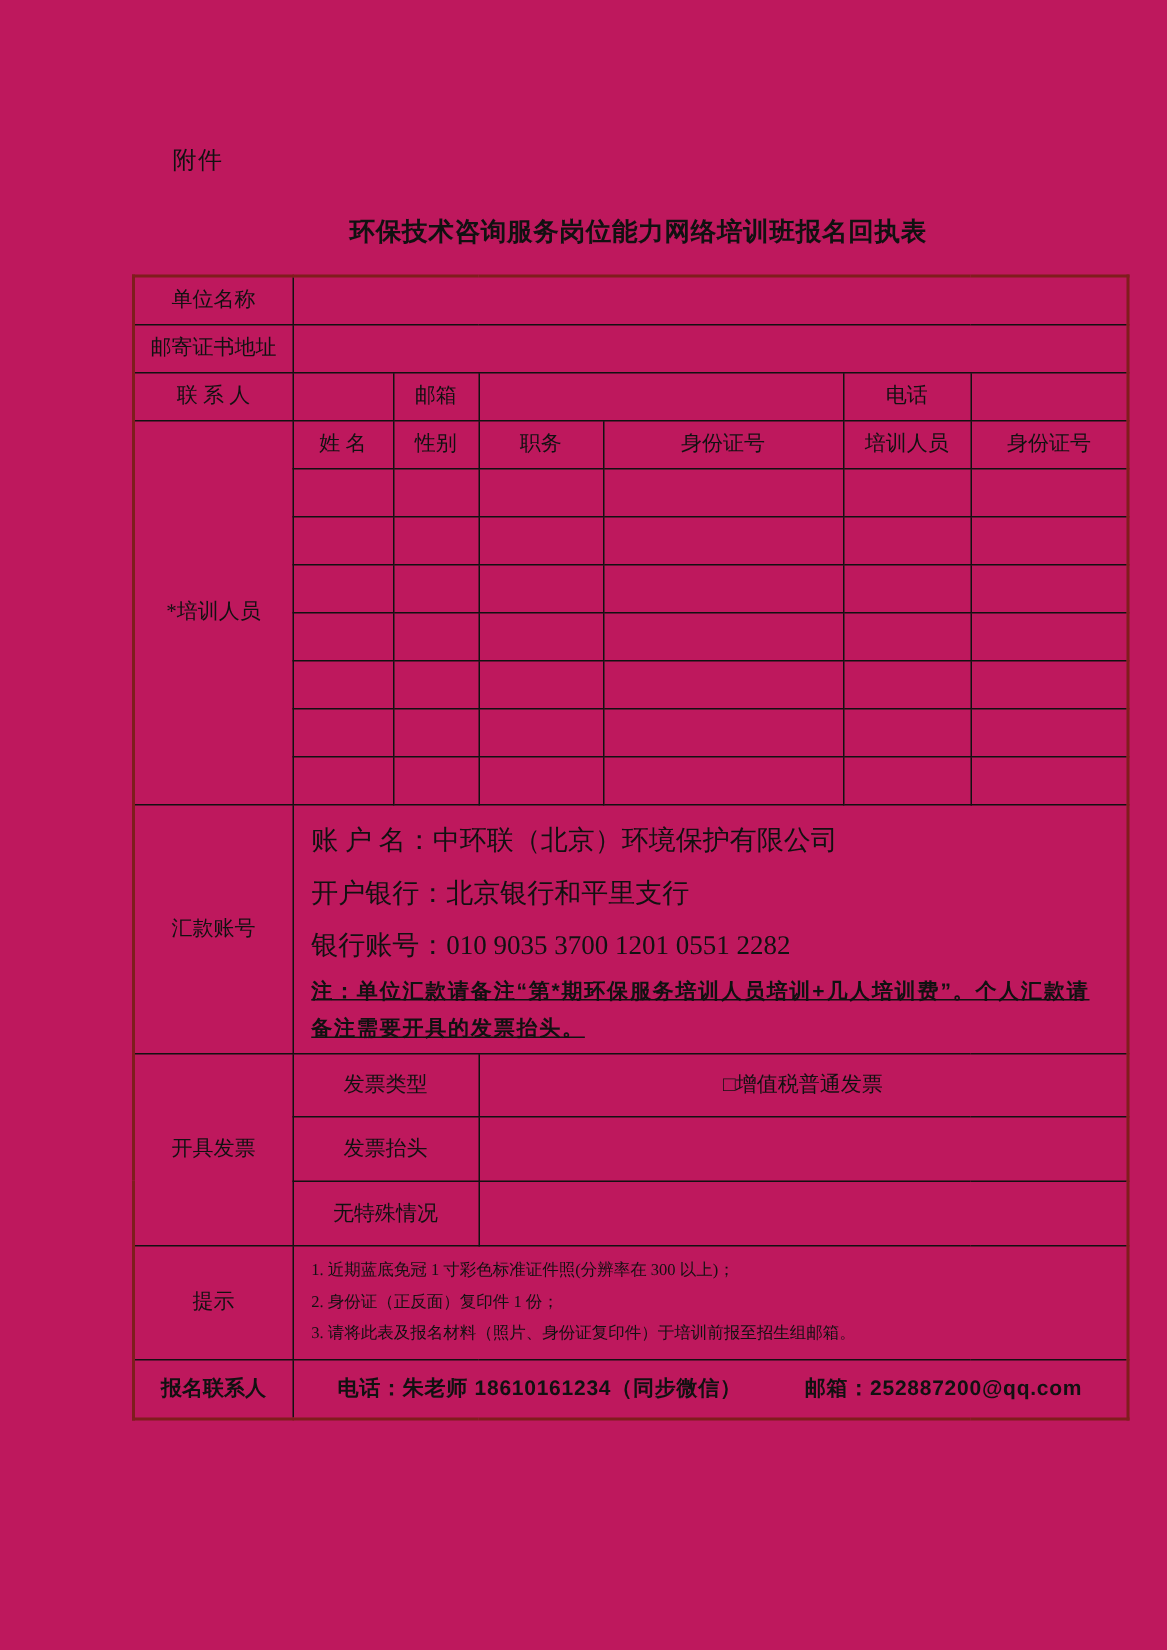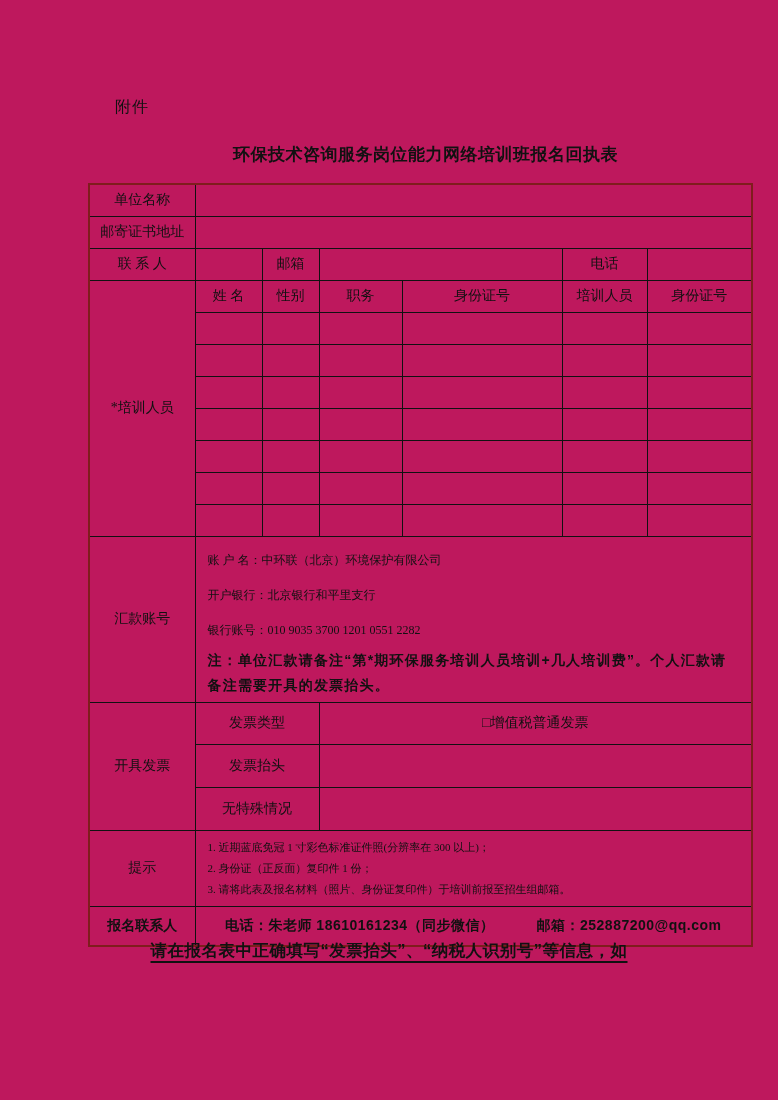--- a/index.html
+++ b/index.html
@@ -38,25 +38,26 @@
   tr.r-basic{height:32px;}
   tr.r-trainee{height:32px;}
   tr.r-remit{height:145px;}
   tr.r-inv1{height:42px;}
   tr.r-inv2{height:43px;}
   tr.r-tips{height:76px;}
   tr.r-reg{height:40px;}
   td.label-cell{}
   td.left-cell{text-align:left;padding-left:12px;padding-right:8px;}
   .remit-wrap{text-align:left;padding:6px 10px 4px 12px;}
-  .remit-line{line-height:35px;font-size:12px;}
+  .remit-line{line-height:35px;font-size:18px;}
   .remit-note{
     font-weight:bold;line-height:25px;font-size:14px;
     letter-spacing:1.2px;
     font-family:"Liberation Sans","DejaVu Sans",sans-serif;
+    text-decoration:underline;
   }
   .tips-wrap{text-align:left;padding:5px 10px 5px 12px;}
   .tips-line{font-size:11px;line-height:21px;}
   td.reg-content{
     text-align:left;padding-left:12px;font-weight:bold;font-size:14.5px;
     font-family:"Liberation Sans","DejaVu Sans",sans-serif;
     letter-spacing:0.5px;
   }
   td.reg-label{
     font-weight:bold;
@@ -221,16 +222,15 @@
       <tr class="r-reg">
         <td class="reg-label">报名联系人</td>
         <td colspan="6" class="reg-content">
           <span class="reg-phone">电话：朱老师 18610161234（同步微信）</span><span>邮箱：252887200@qq.com</span>
         </td>
       </tr>
     </tbody>
   </table>
 
   <div class="footer-note">
-    <div><span class="u">请在报名表中正确填写“发票抬头”、“纳税人识别号”等信息，如</span></div>
   </div>
 
 </div>
 
 </body></html>

